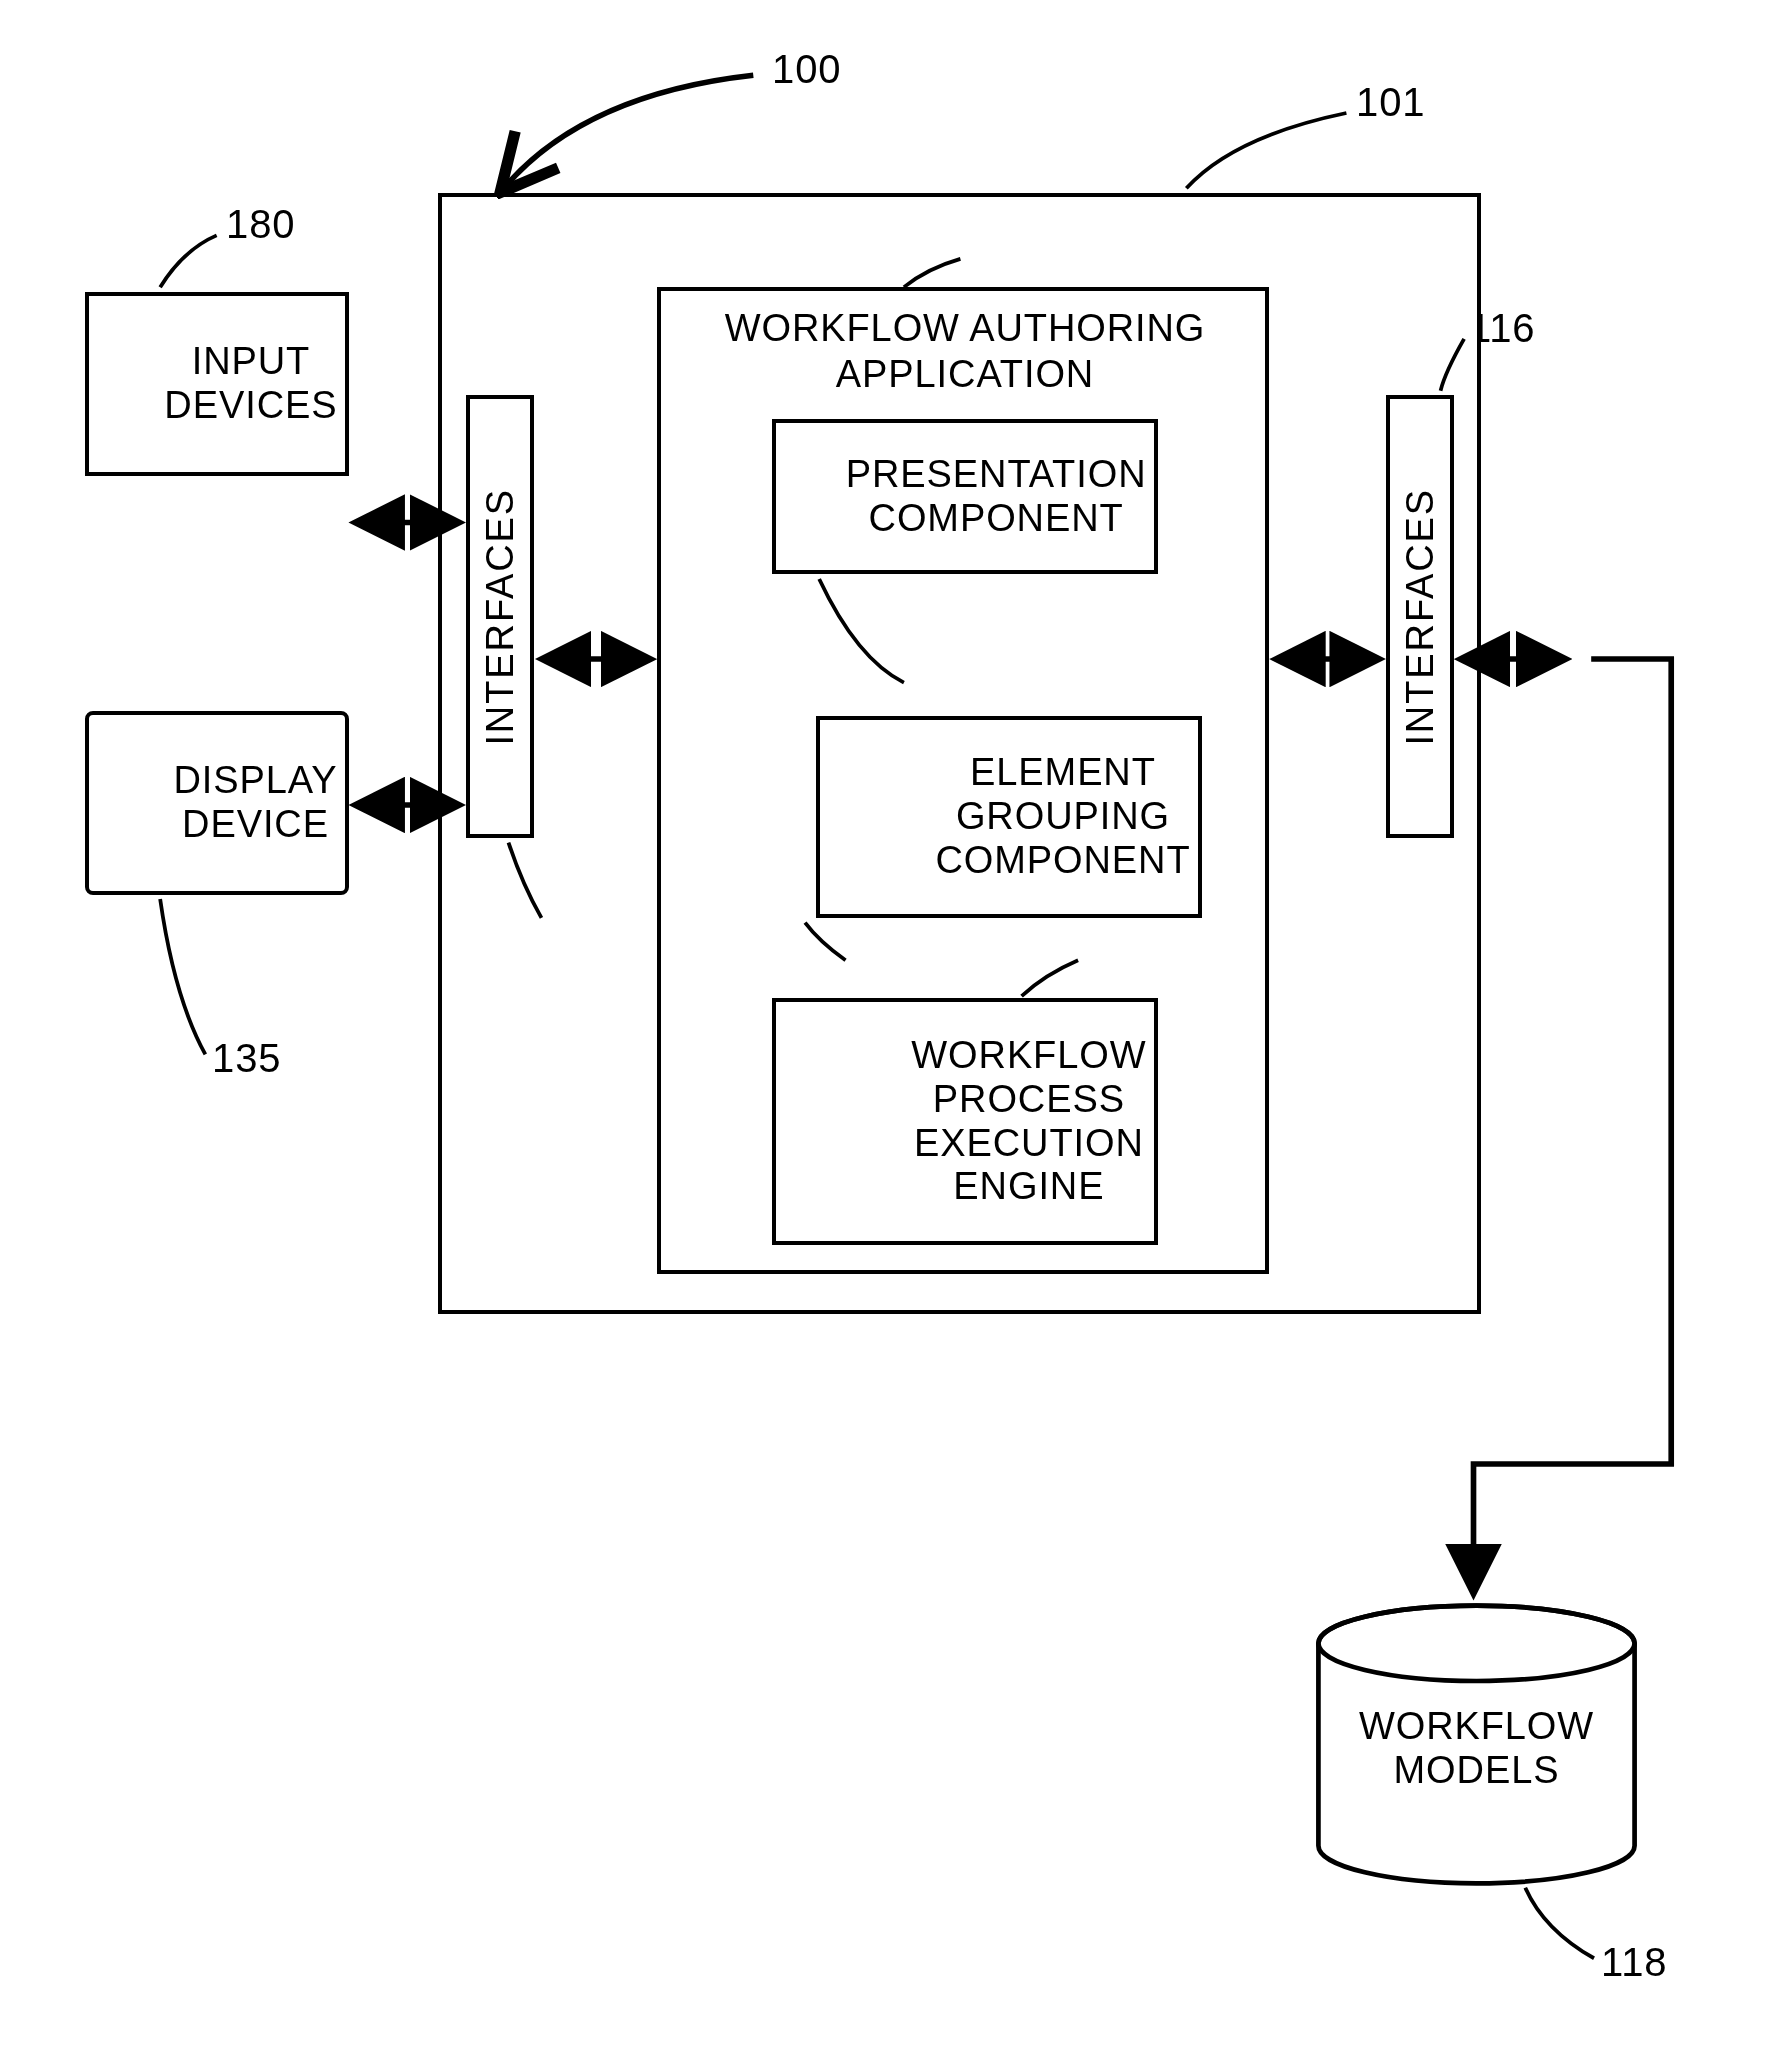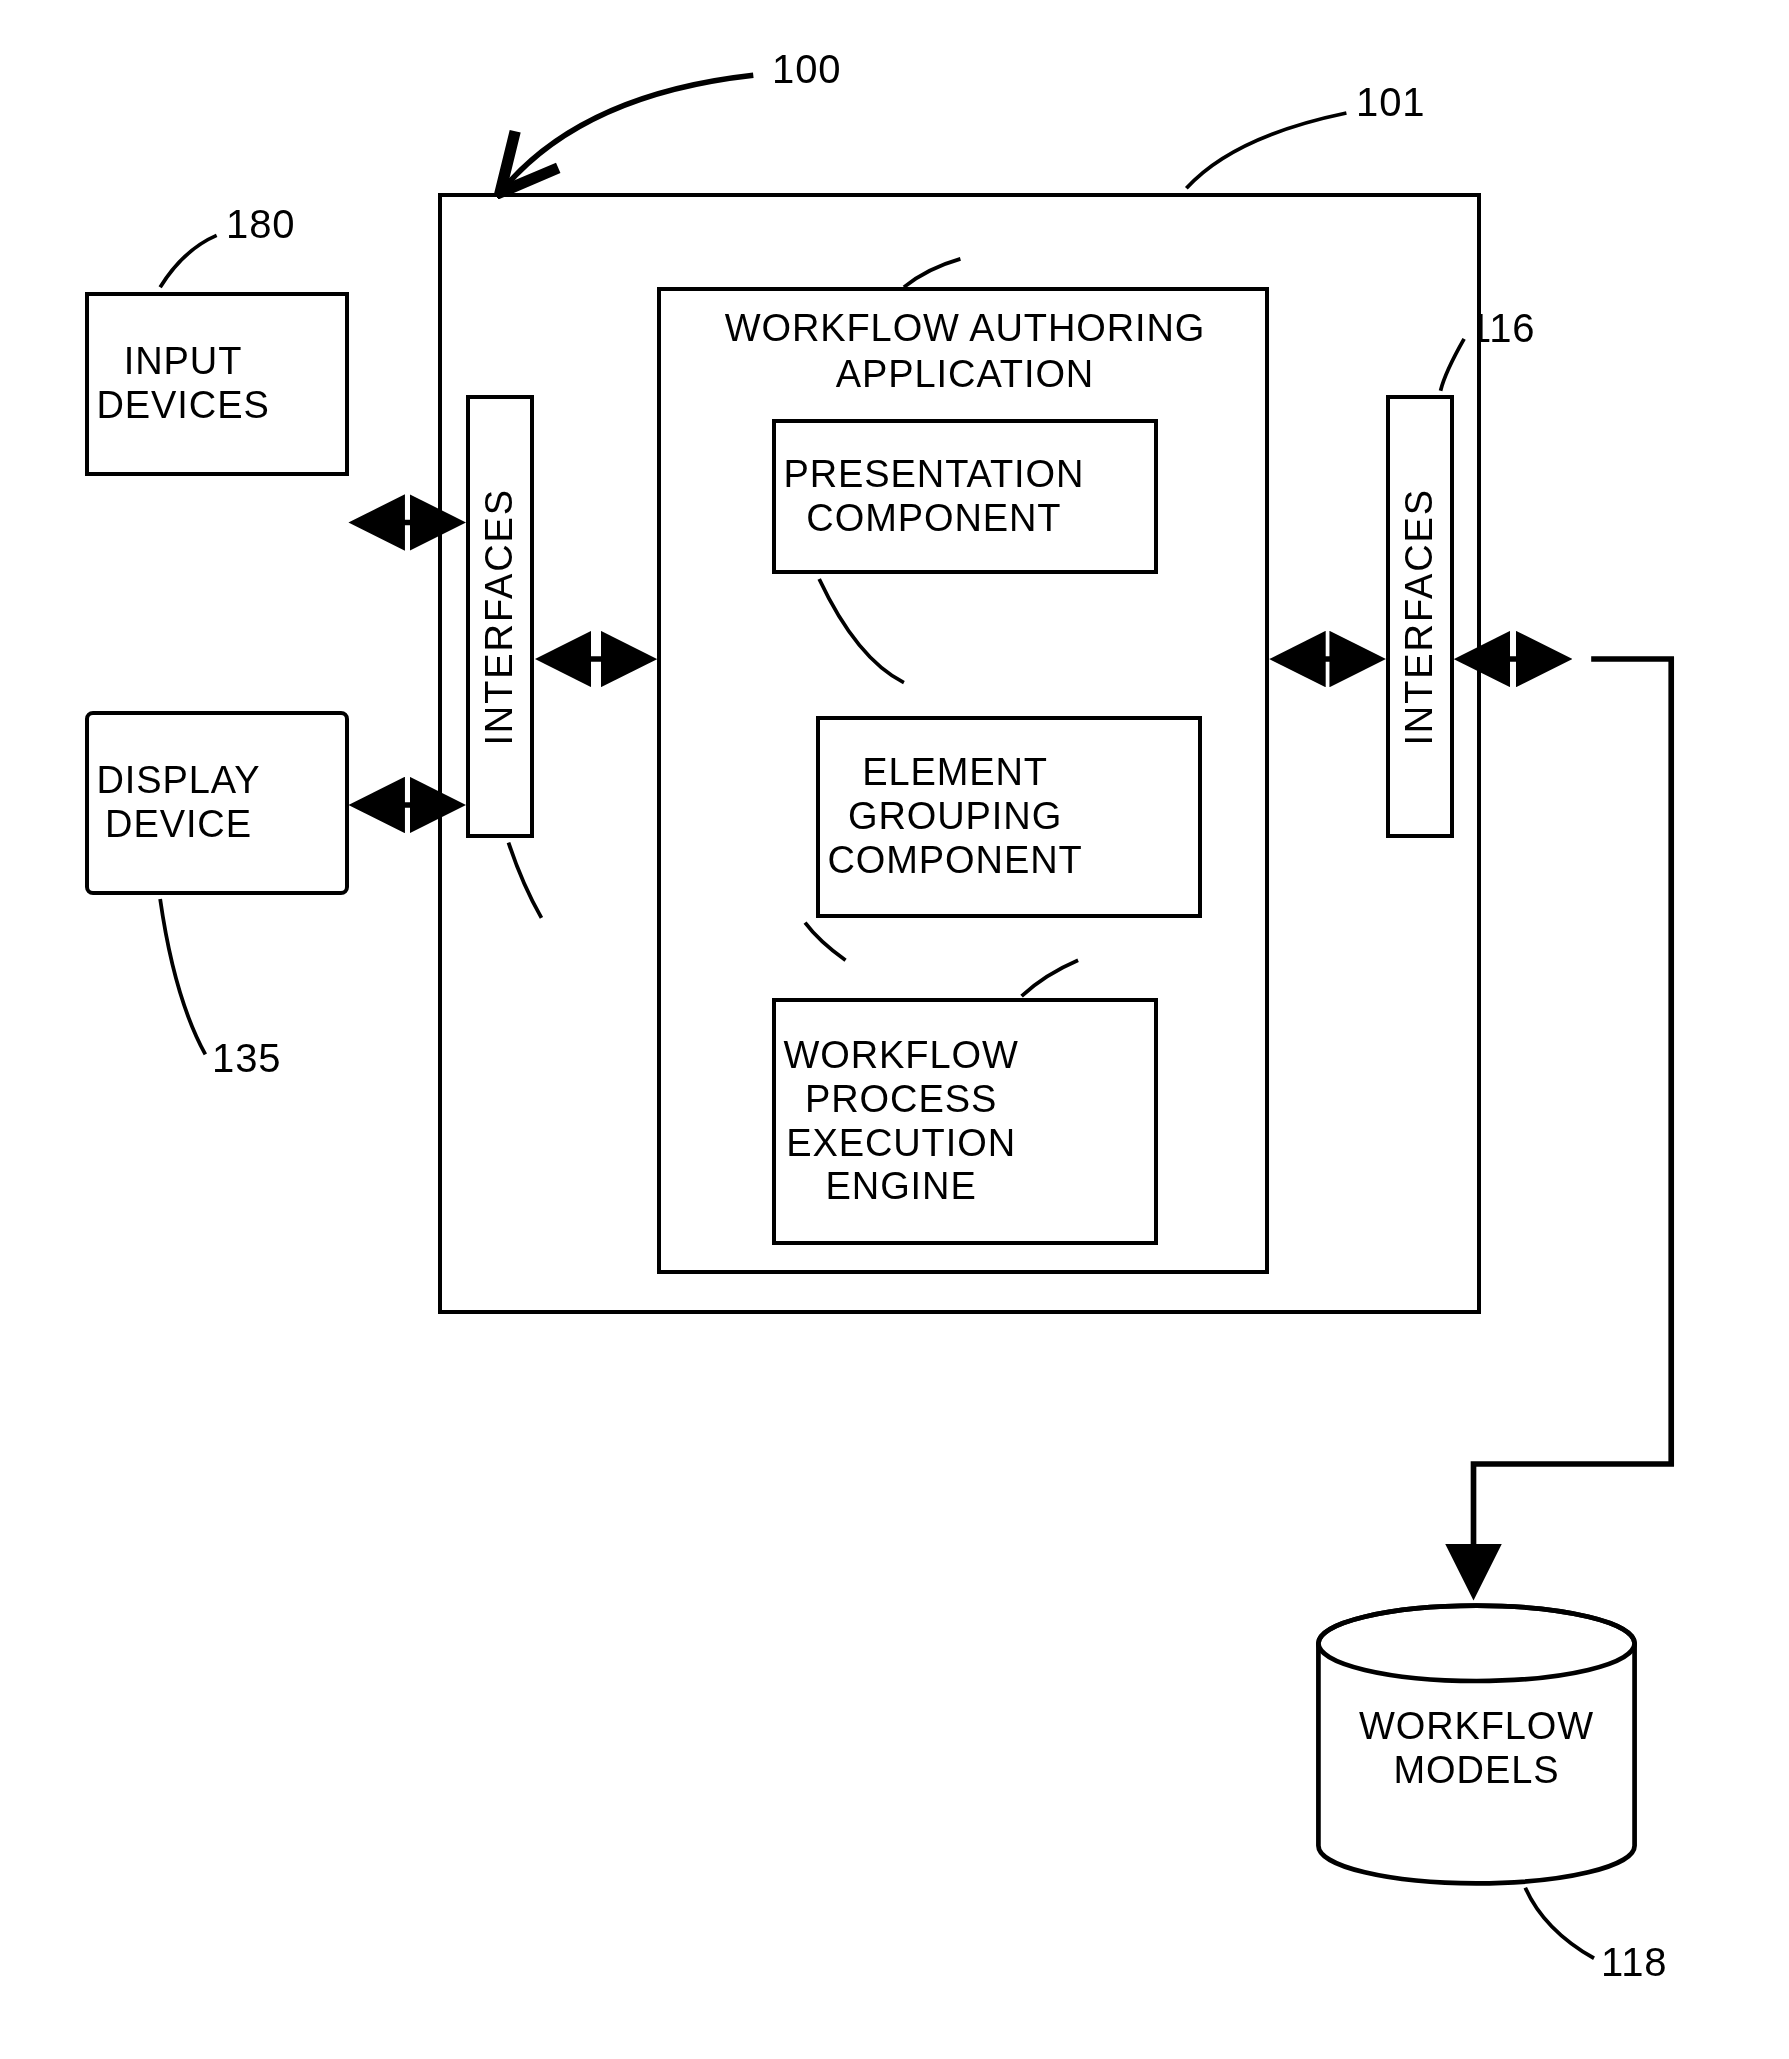--- a/index.html
+++ b/index.html
@@ -13,21 +13,21 @@
     width: 1535px;
     height: 2059px;
     background: #ffffff;
   }
   .box {
     position: absolute;
     border: 4.7px solid #000;
     background: #fff;
     display: flex;
     align-items: center;
-    justify-content: flex-start;
+    justify-content: flex-end;
     text-align: center;
     font-size: 38px;
     line-height: 1.15;
     letter-spacing: 0.9px;
     box-sizing: border-box;
     padding: 7.5px;
   }
   .vtext {
     writing-mode: vertical-rl;
     transform: rotate(180deg);

